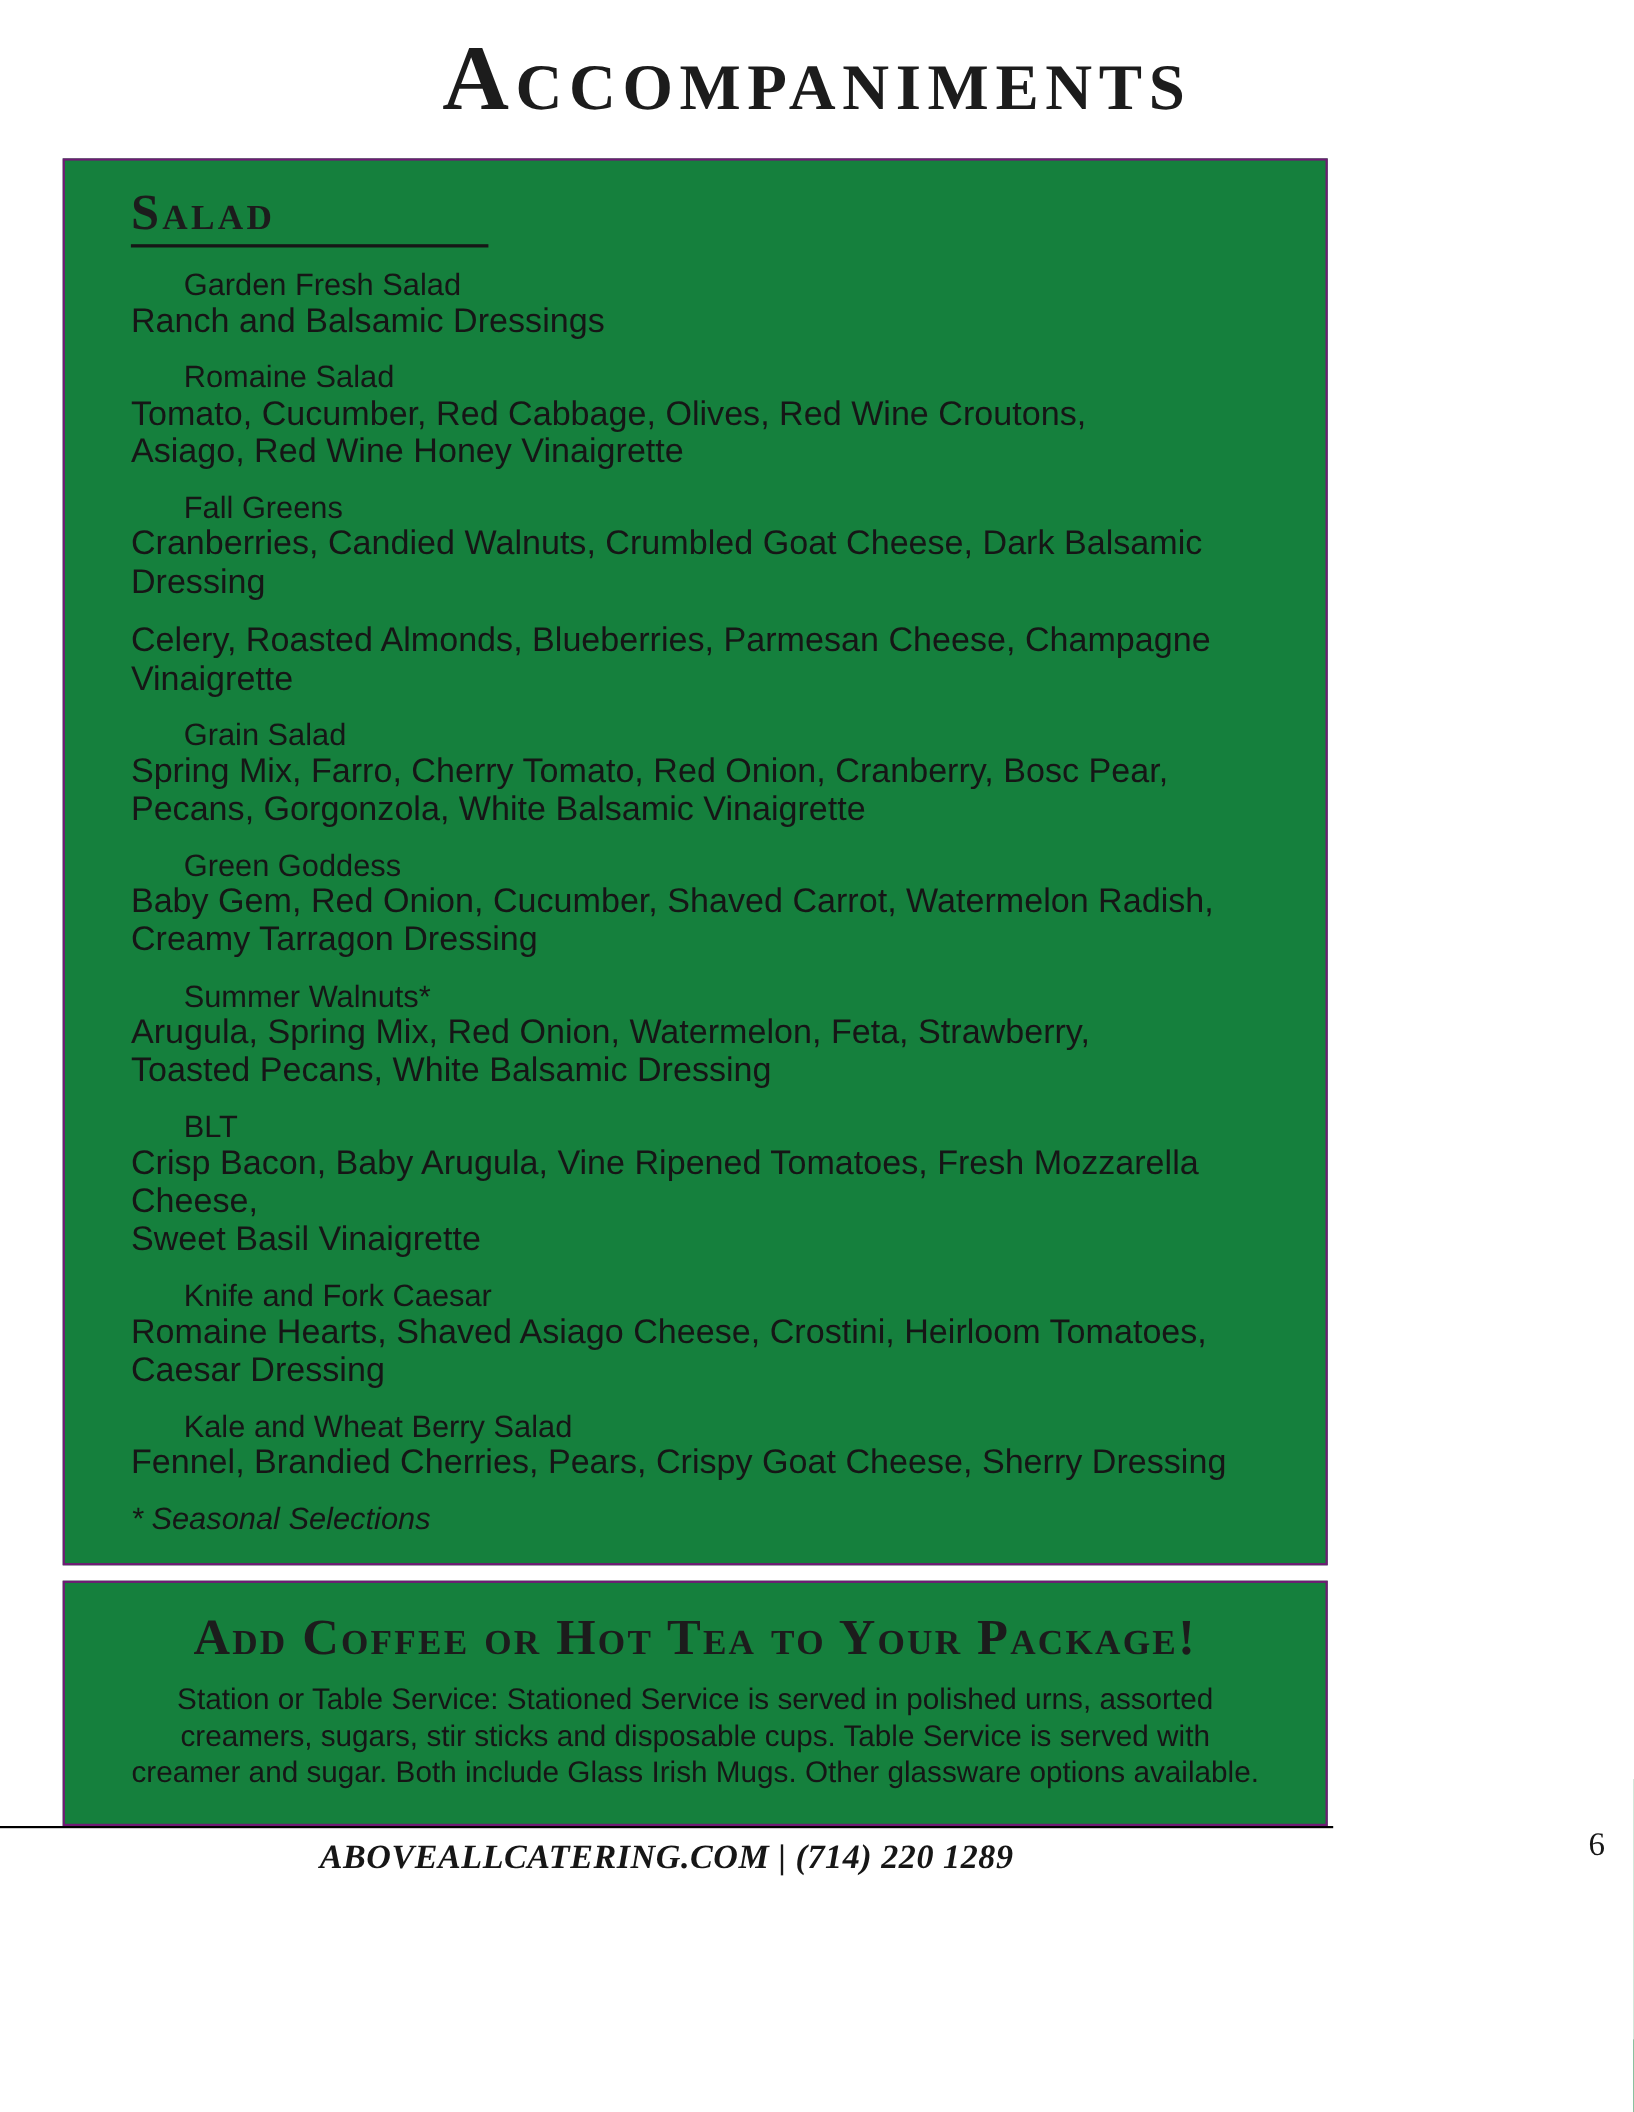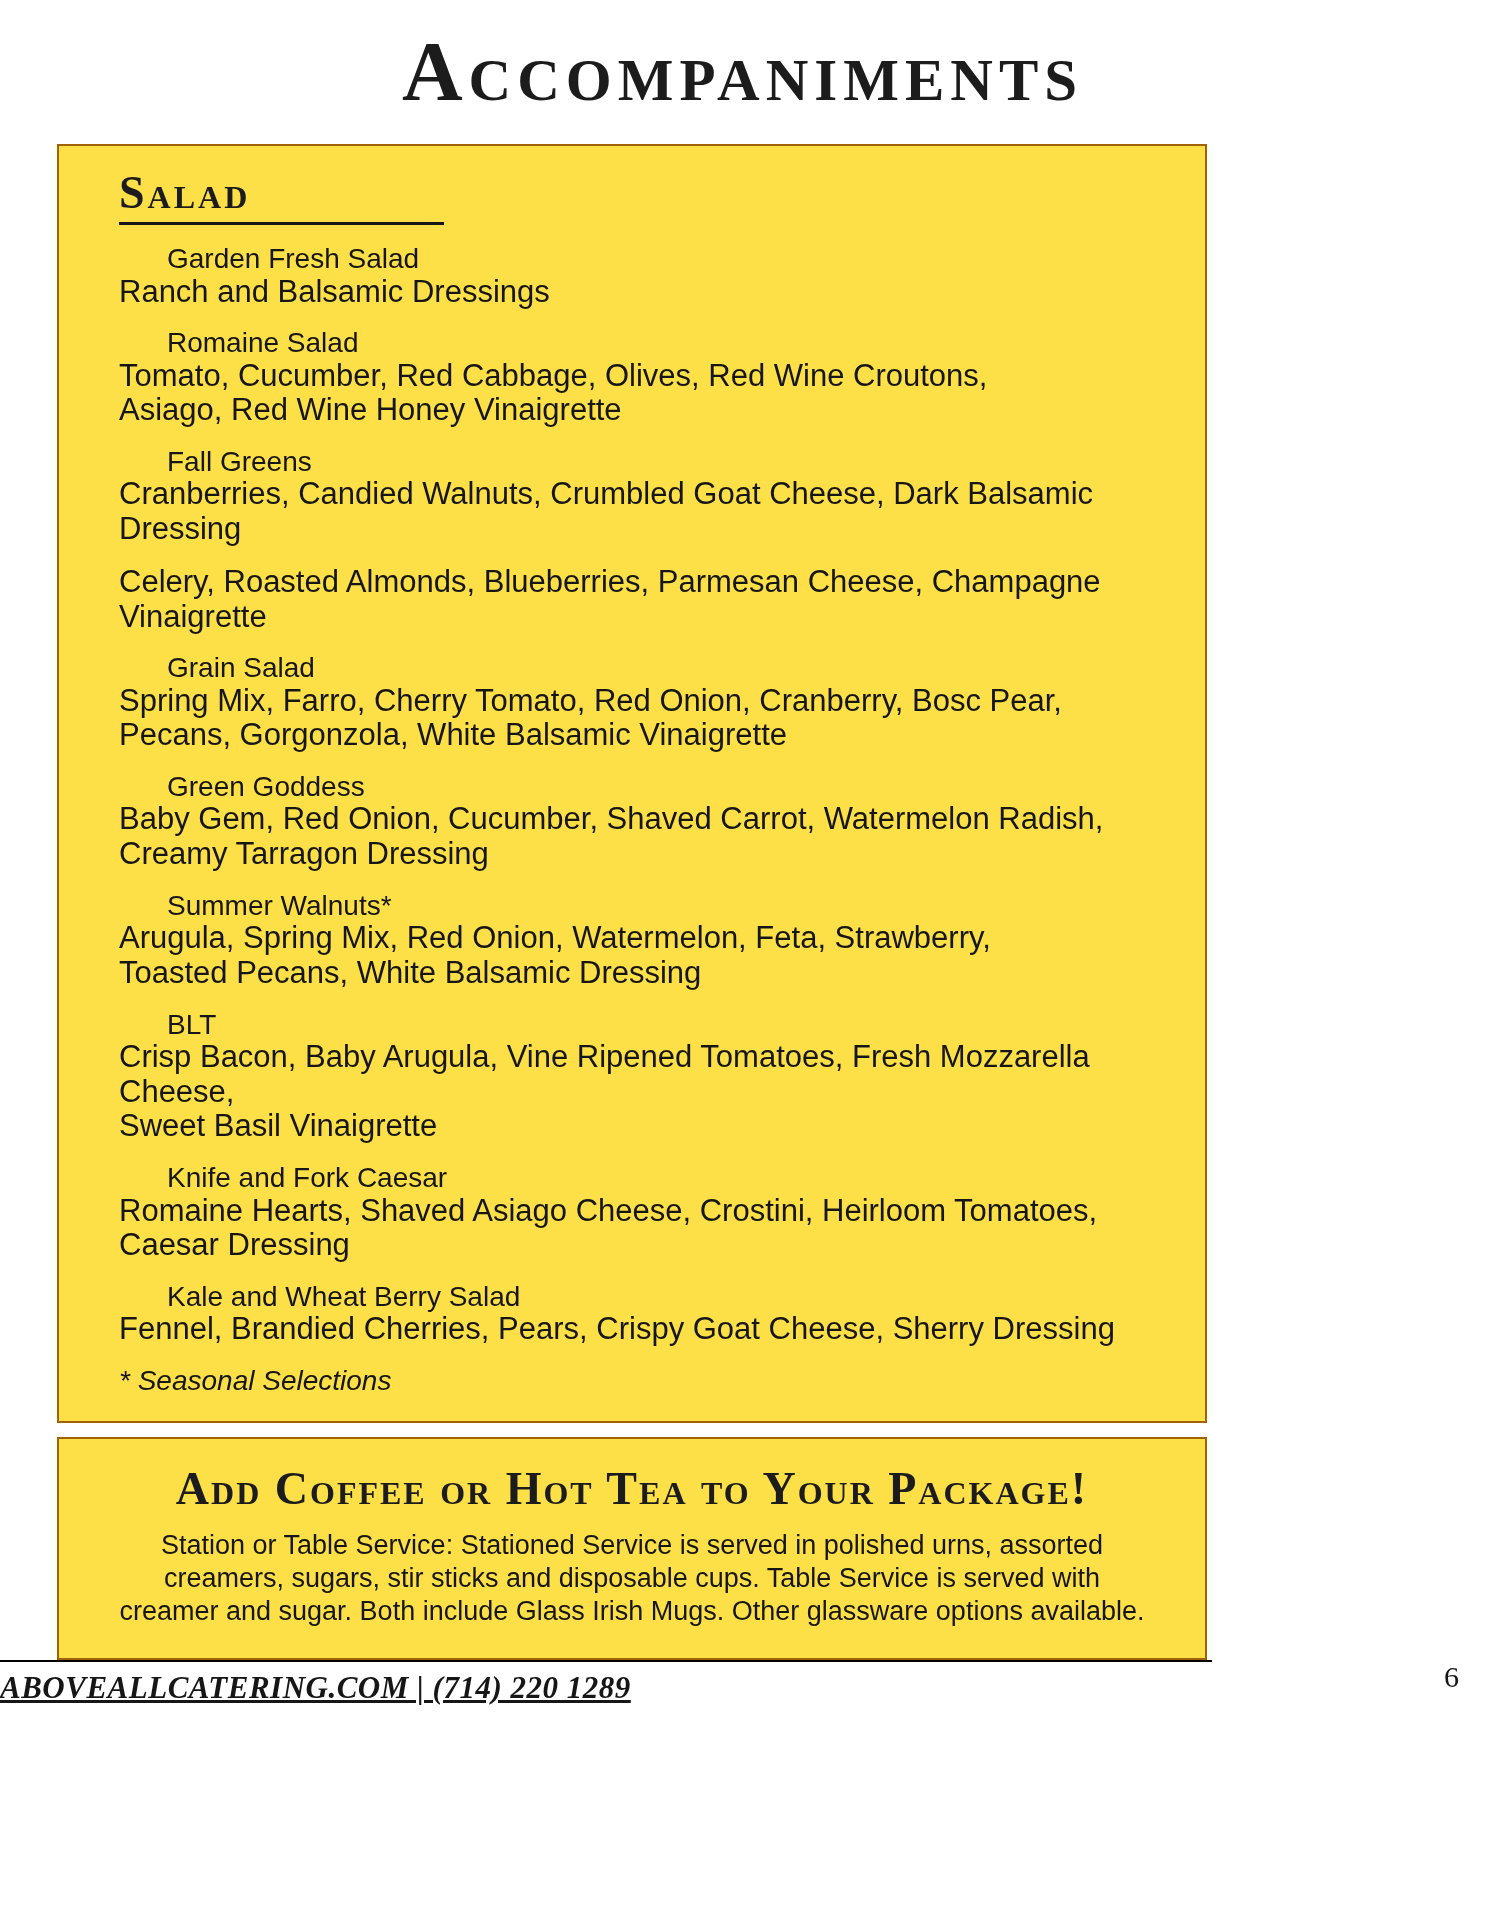--- a/index.html
+++ b/index.html
@@ -20,24 +20,24 @@
     font-variant:small-caps;
     font-weight:700;
     font-size:84px;
     letter-spacing:6px;
     line-height:1.05;
     text-align:center;
     margin-top:28px;
     color:#1c1c1c;
   }
   .box {
-    border:2px solid #a16207;
+    border:2px solid #701a75;
     width:1150px;
     margin-left:57px;
-    background:#fde047;
+    background:#15803d;
   }
   .salad-box { margin-top:28px; padding:24px 30px 24px 60px; }
   .heading-wrap {
     display:block;
     width:325px;
     border-bottom:3px solid #161616;
     padding-bottom:6px;
     margin-bottom:18px;
   }
   .section-heading {
@@ -88,22 +88,21 @@
     padding:0 8px;
   }
   .coffee-body strong { font-weight:400; }
   .footer {
     position:absolute;
     left:0;
     top:1846;
     width:1212px;
     border-top:2px solid #000;
     padding-top:8px;
-    text-align:left;
-    text-decoration:underline;
+    text-align:center;
   }
   .footer-text {
     font-family:"Liberation Serif", serif;
     font-style:italic;
     font-weight:600;
     font-size:31px;
     letter-spacing:0.5px;
   }
   .page-number {
     position:absolute;

